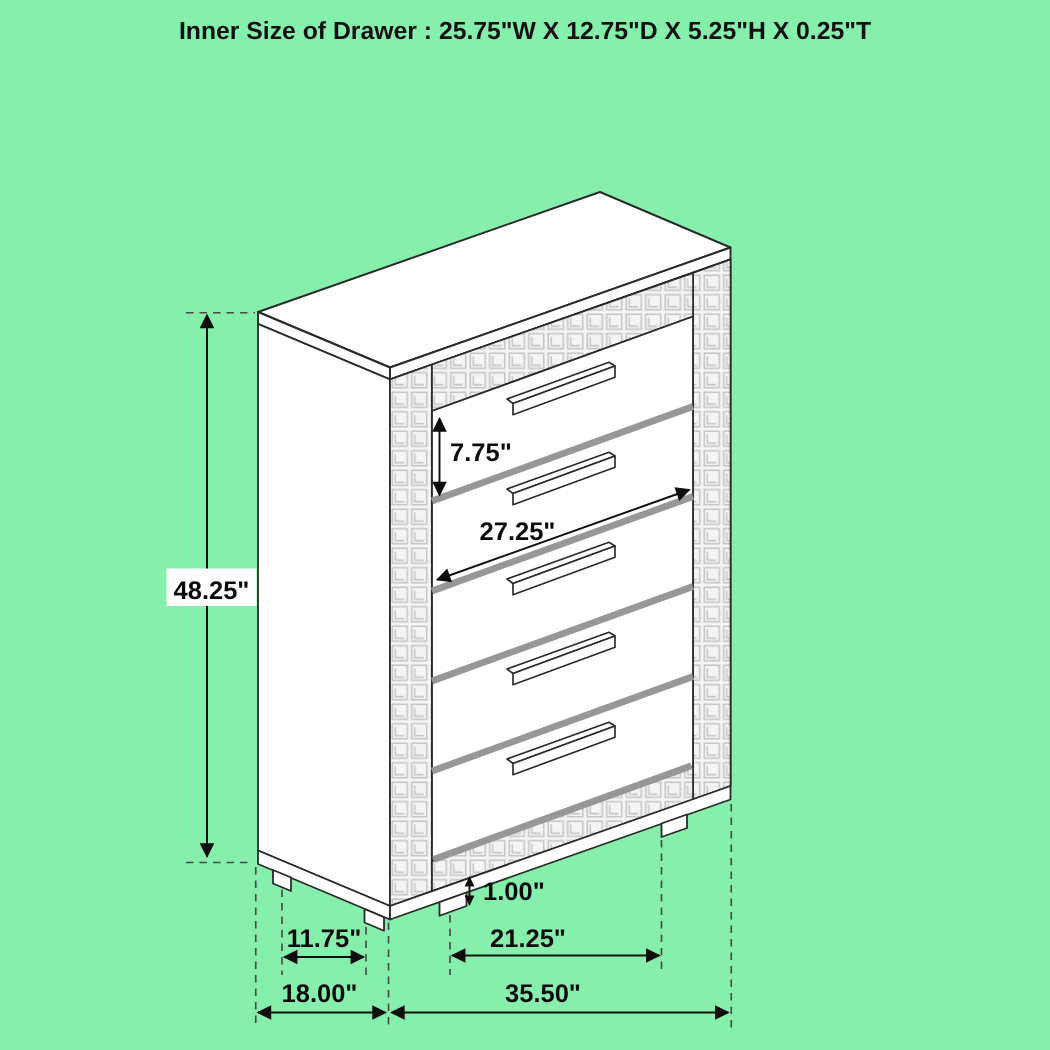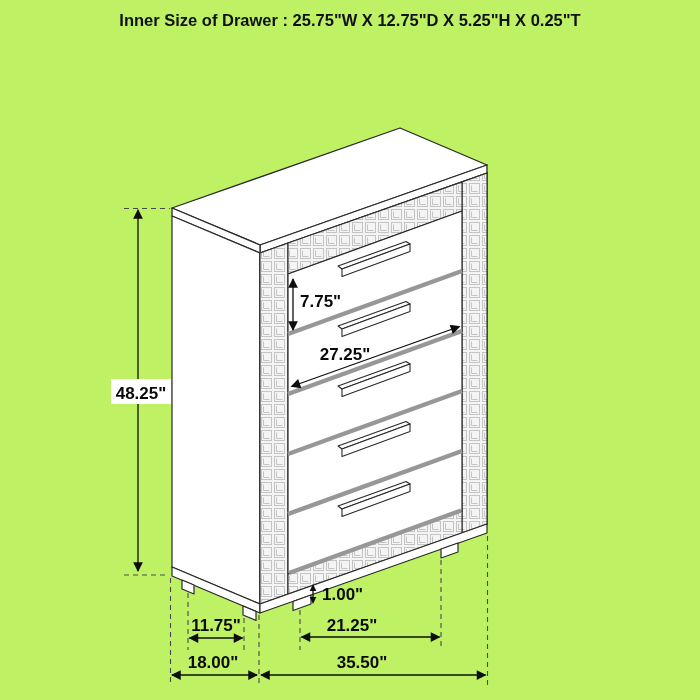--- a/index.html
+++ b/index.html
@@ -1,17 +1,17 @@
 <!DOCTYPE html>
 <html><head>
 <meta charset="utf-8">
 <style>
   html,body{margin:0;padding:0;background:#ffffff;}
   body{width:700px;height:700px;font-family:"Liberation Sans","DejaVu Sans",sans-serif;}
-  .stage{position:relative;width:700px;height:700px;background:#bef264;overflow:hidden;}
+  .stage{position:relative;width:700px;height:700px;background:#86efac;overflow:hidden;}
   svg{display:block;}
   .title-text{font-weight:bold;font-size:16.5px;fill:#111;}
   .dim-text{font-weight:bold;font-size:17px;fill:#0a0a0a;}
   .outline{fill:#ffffff;stroke:#2a2a2a;stroke-width:1.3;stroke-linejoin:round;}
   .texband{fill:url(#tex);stroke:#2a2a2a;stroke-width:1.1;stroke-linejoin:round;}
   .panel{fill:#ffffff;stroke:#2a2a2a;stroke-width:1.2;stroke-linejoin:round;}
   .divider{stroke:#979797;stroke-width:4.5;fill:none;}
   .dimline{stroke:#0e0e0e;stroke-width:1.3;fill:none;}
   .dashln{stroke:#4a4a4a;stroke-width:1.1;fill:none;stroke-dasharray:5 4;}
   .arrfill{fill:#0e0e0e;}

